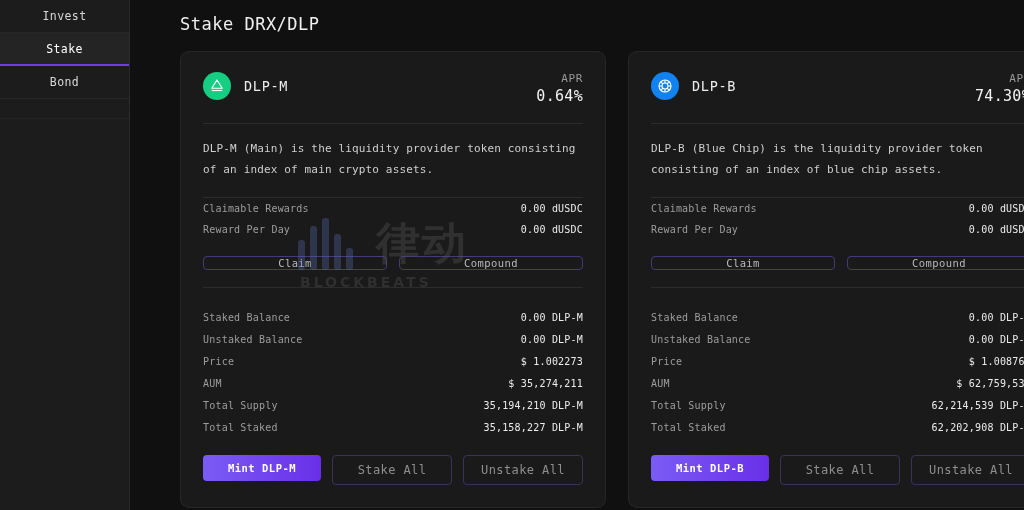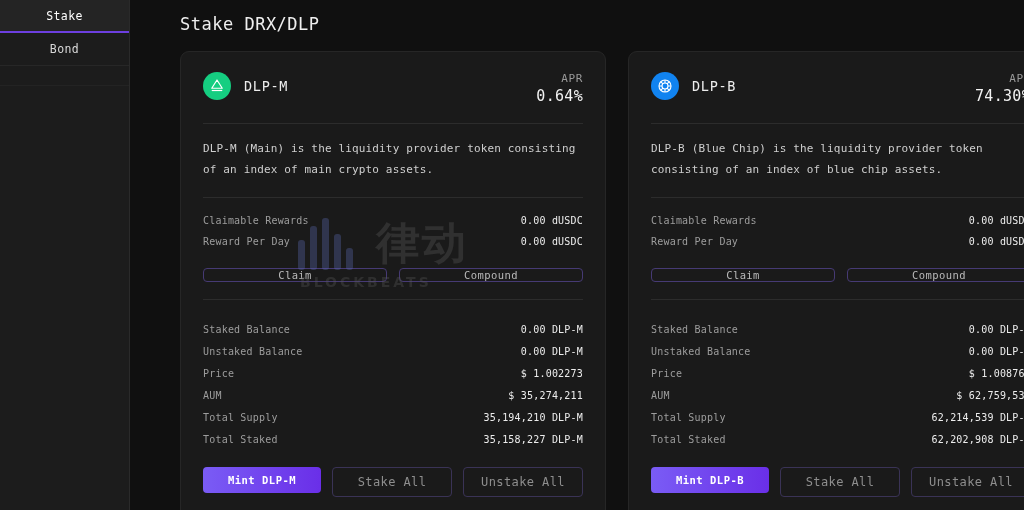--- a/index.html
+++ b/index.html
@@ -85,21 +85,21 @@
 
   .divider { height: 1px; background: #2c2c2c; margin: 17px 0 0 0; }
 
   .desc {
     font-size: 11px; color: #cfcfcf; line-height: 1.95;
     margin-top: 14px; letter-spacing: .15px;
     min-height: 42px;
   }
 
   
-  .rows { margin-top: 12px; }
+  .rows { margin-top: 0; }
   .row {
     display: flex; justify-content: space-between; align-items: center;
     font-size: 10px; padding: 5px 0;
     letter-spacing: .2px;
   }
   .row .k { color: #9d9d9d; }
   .row .v { color: #ededed; text-align: right; }
 
   .btn-pair { display: flex; gap: 12px; margin-top: 16px; }
   .btn-outline {
@@ -162,20 +162,23 @@
     letter-spacing: 3px;
     font-family: "DejaVu Sans", sans-serif;
   }
 </style>
 </head>
 <body>
 
 <div id="app">
 
   <nav class="sidebar">
+    <div class="nav-item">
+      <span>Invest</span>
+    </div>
     <div class="nav-item active">
       <span>Stake</span>
     </div>
     <div class="nav-item">
       <span>Bond</span>
     </div>
     <div class="sidebar-filler"></div>
   </nav>
 
   <main class="main">

